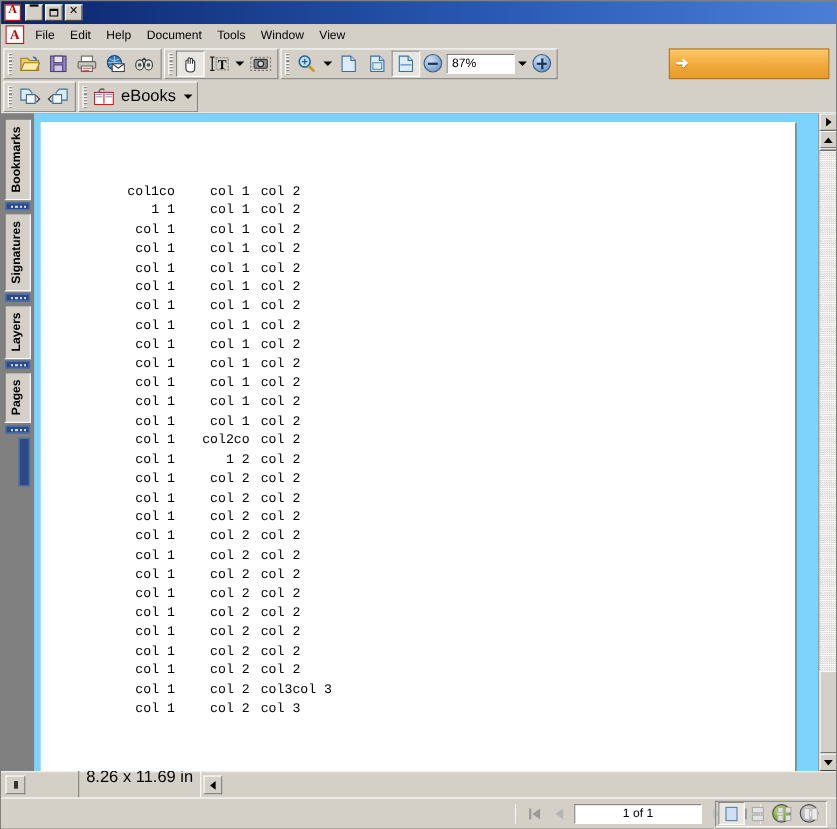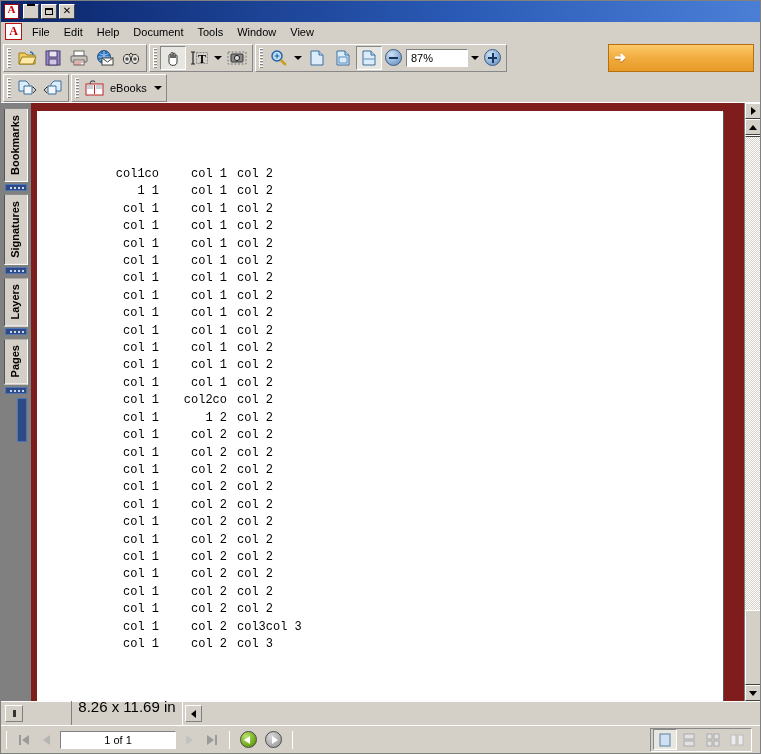--- a/index.html
+++ b/index.html
@@ -131,21 +131,21 @@
     position: relative; margin: 0 3px; flex: 0 0 auto;
   }
   .circbtn::before {
     content: ""; position: absolute; left: 3px; top: 7px;
     width: 9px; height: 2px; background: #17365d;
   }
   .circbtn.plus::after {
     content: ""; position: absolute; left: 7px; top: 3px;
     width: 2px; height: 10px; background: #17365d;
   }
-  .ebooks-label { font-size: 11px; padding: 0 5px 0 2px; }
+  .ebooks-label { font-size: 15px; padding: 0 5px 0 2px; }
 
   .promo {
     margin-left: auto; margin-right: 6px;
     width: 146px; height: 28px;
     background: linear-gradient(180deg,#fcc96a,#f0a93b 55%,#e79b28);
     border: 1px solid #b4700f;
     display: flex; align-items: center;
     color: #4a2c00; font-size: 10px; font-weight: bold;
     line-height: 11px;
   }
@@ -197,21 +197,21 @@
     width: 14px; height: 2px;
     background: repeating-linear-gradient(90deg,#c9d6ee 0 2px,transparent 2px 4px);
   }
   .navtab-bottom {
     width: 10px; height: 44px; background: #2b4a86;
     border: 1px solid #4f74b4; margin-left: 12px;
   }
 
   .docarea {
     flex: 1 1 auto;
-    background: #7f1d1d;
+    background: #7dd3fc;
     position: relative;
     display: flex;
     overflow: hidden;
   }
   .page {
     background: #fff;
     margin: 8px 0 0 6px;
     width: 686px;
     height: 100%;
     position: relative;
@@ -291,21 +291,21 @@
     display: flex; align-items: center; justify-content: center;
   }
   .status-right::after {
     content: ""; border-top: 4px solid transparent; border-bottom: 4px solid transparent;
     border-right: 5px solid #000;
   }
 
   
   .botbar {
     height: 28px; background: #d4d0c8;
-    display: flex; align-items: center; justify-content: flex-start;
+    display: flex; align-items: center; justify-content: flex-end;
     border-top: 1px solid #fff;
     position: relative;
     flex: 0 0 auto;
   }
   .navgroup { display: flex; align-items: center; gap: 2px; }
   .sep { width: 1px; height: 18px; background: #9a968f; margin: 0 5px; border-right: 1px solid #fff; }
   .navarrow {
     width: 20px; height: 20px;
     display: flex; align-items: center; justify-content: center;
   }

